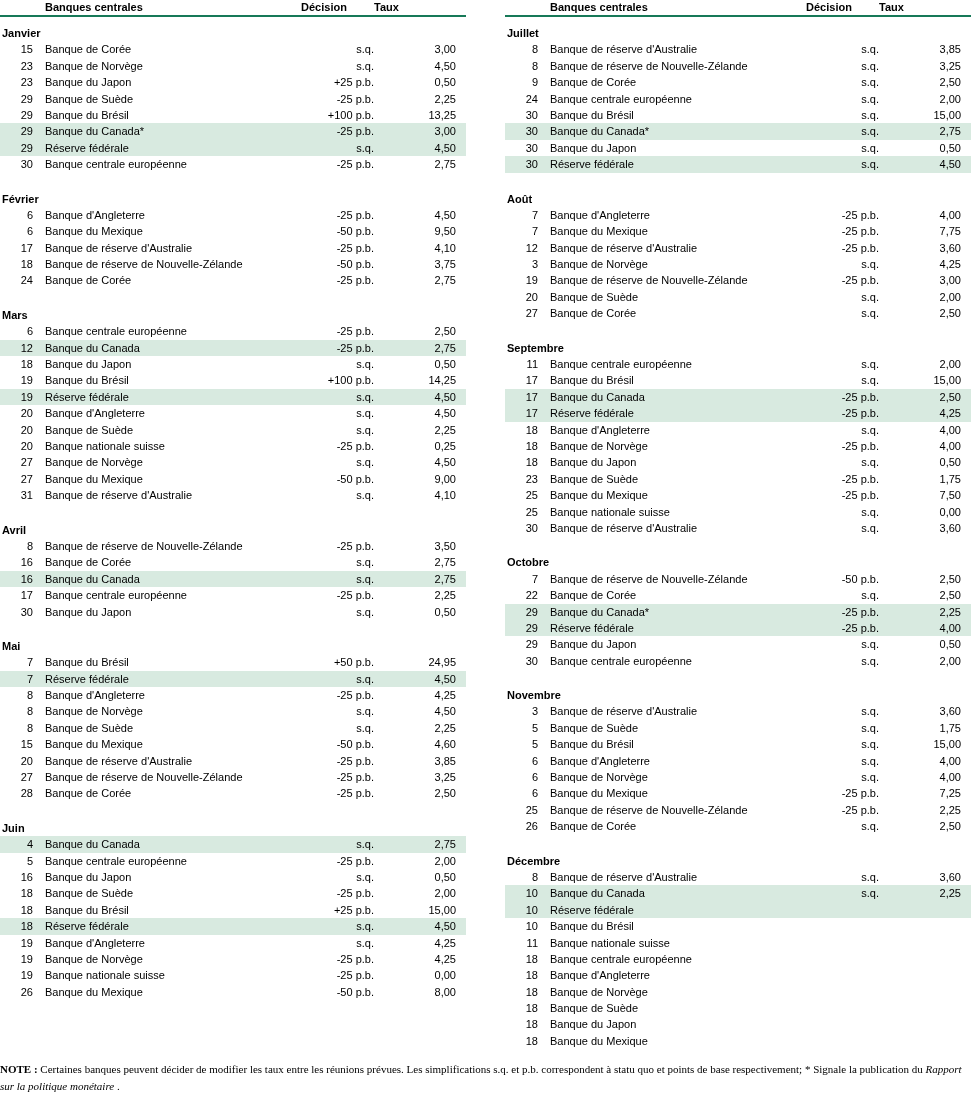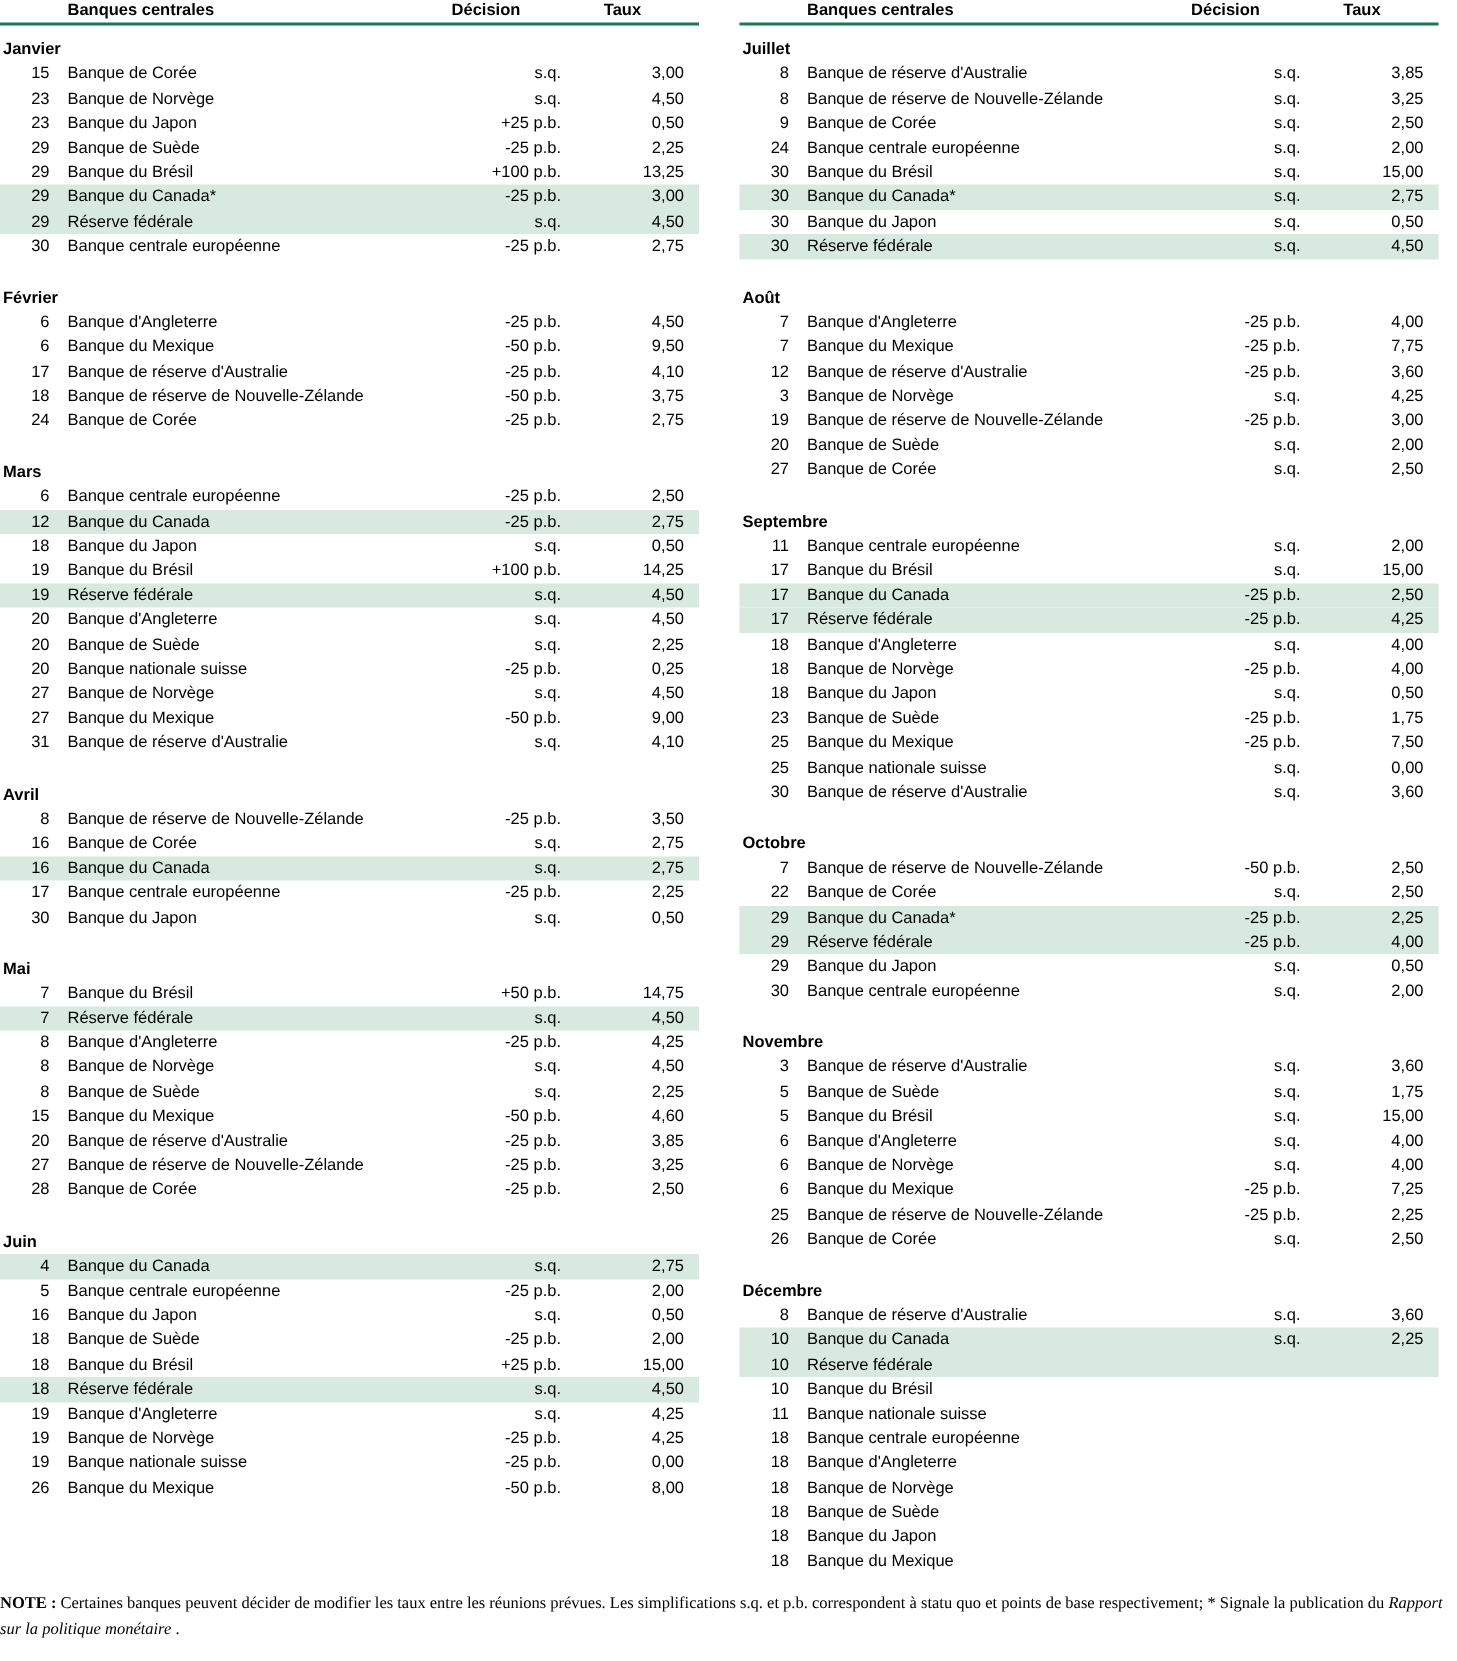--- a/index.html
+++ b/index.html
@@ -15,37 +15,37 @@
   }
   body {
     width: 971px;
     min-height: 1107px;
     font-family: "Liberation Sans", "DejaVu Sans", sans-serif;
     font-size: 11px;
     color: var(--ink);
   }
   .columns {
     display: flex;
-    gap: 27px;
+    gap: 39px;
     align-items: flex-start;
   }
   .table-col { width: 466px; }
 
   .thead {
     display: grid;
     grid-template-columns: 36px 1fr 100px 92px;
     align-items: end;
     height: 17px;
     padding-bottom: 2px;
     border-bottom: 2.5px solid var(--rule);
     font-weight: 700;
   }
   .thead .h-banks { padding-left: 9px; }
   .thead .h-decision { text-align: center; }
-  .thead .h-rate { text-align: center; padding-right: 10px; }
+  .thead .h-rate { text-align: left; padding-right: 10px; }
 
   .month { margin-top: 18px; }
   .month:first-child { margin-top: 8px; }
   .month-label {
     height: 16.4px;
     line-height: 16.4px;
     font-weight: 700;
     padding-left: 2px;
   }
   .row {
@@ -305,21 +305,21 @@
 </div>
   </div>
 
   <div class="month">
     <div class="month-label">Mai</div>
     <div class="rows">
   <div class="row">
     <span class="cell day">7</span>
     <span class="cell bank">Banque du Brésil</span>
     <span class="cell decision">+50 p.b.</span>
-    <span class="cell rate">14,75</span>
+    <span class="cell rate">24,95</span>
   </div>
 
   <div class="row hl">
     <span class="cell day">7</span>
     <span class="cell bank">Réserve fédérale</span>
     <span class="cell decision">s.q.</span>
     <span class="cell rate">4,50</span>
   </div>
 
   <div class="row">

